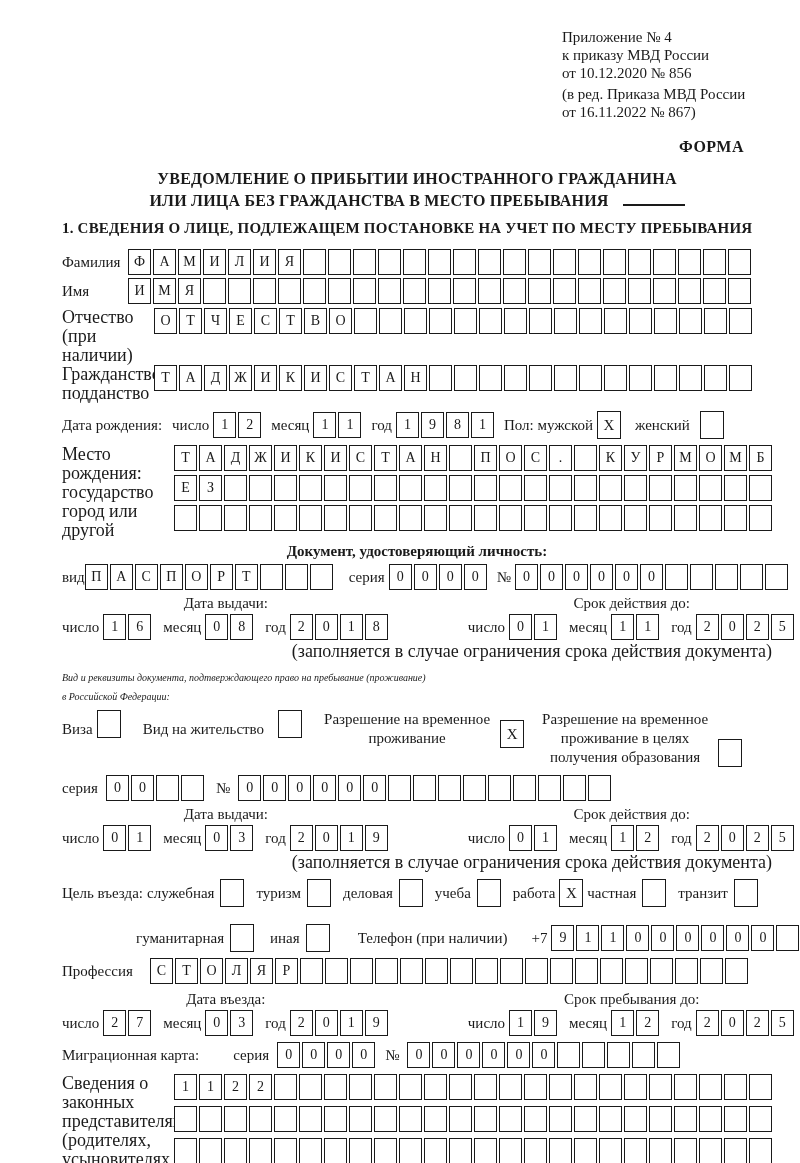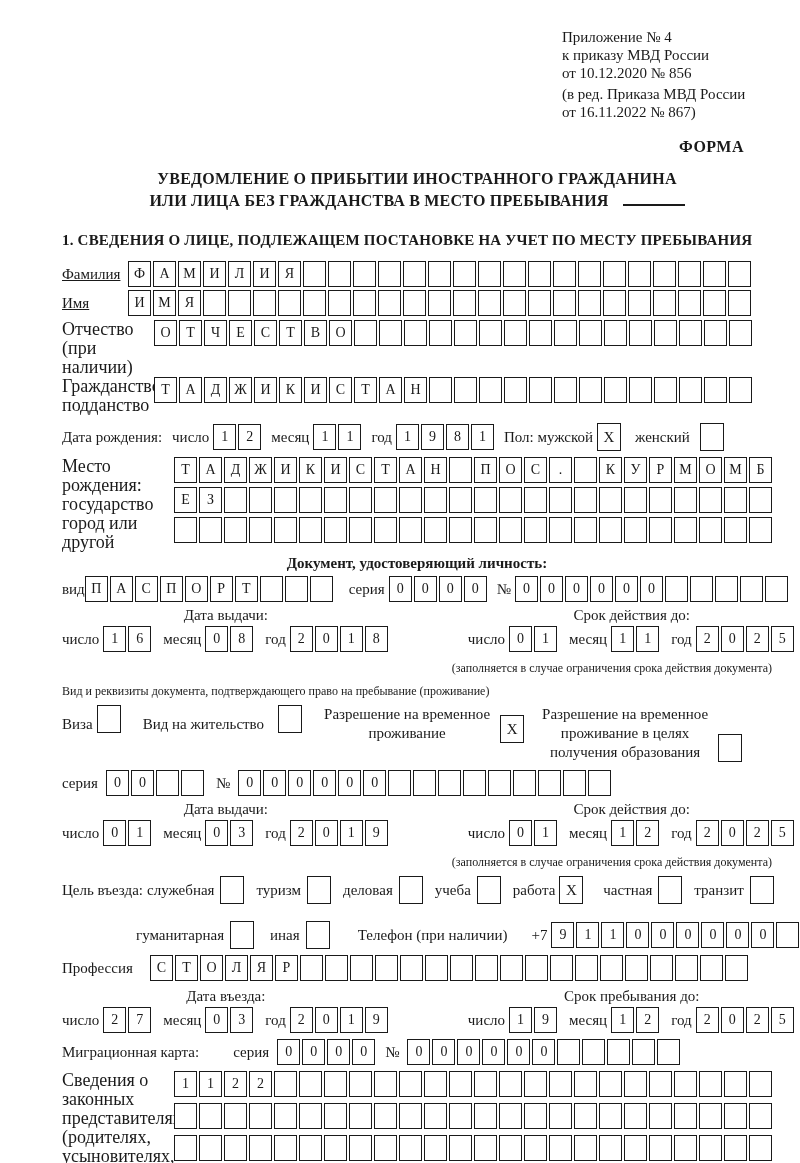--- a/index.html
+++ b/index.html
@@ -7,26 +7,26 @@
     width:800px;height:1163px;background:#ffffff;color:#1a1a1a;
     font-family:"Liberation Serif","DejaVu Serif",serif;
     box-sizing:border-box;padding:28px 28px 0 62px;overflow:hidden;
     margin:0 auto;position:relative;
   }
   .hdr{margin-left:500px;font-size:15px;line-height:18px;}
   .hdr .amend{margin-top:3px;}
   .forma{font-weight:bold;font-size:16px;text-align:right;padding-right:28px;margin-top:17px;letter-spacing:.5px;}
   .title{font-weight:bold;font-size:16px;text-align:center;margin-top:12px;line-height:22px;letter-spacing:.2px;}
   .blank-line{display:inline-block;width:62px;border-bottom:2px solid #1a1a1a;margin-left:14px;height:14px;}
-  .sec-head{font-weight:bold;font-size:15px;margin-top:20px;letter-spacing:.2px;}
+  .sec-head{font-weight:bold;font-size:15px;margin-top:8px;letter-spacing:.2px;}
   .row{display:flex;align-items:center;margin-top:4px;}
   .row.top{align-items:flex-start;}
   .lbl{font-size:15px;white-space:nowrap;}
   .lbl2{display:flex;flex-direction:column;font-size:18px;line-height:19px;}
-  .w66{width:66px;flex:none;text-decoration:underline;}
+  .w66{width:66px;flex:none;}
   .w92{width:92px;flex:none;}
   .w112{width:112px;flex:none;}
   .cells{display:flex;flex-wrap:nowrap;}
   .cell{
     box-sizing:border-box;width:23px;height:26px;border:1.5px solid #1a1a1a;
     margin-right:2px;flex:none;display:flex;align-items:center;justify-content:center;
     font-size:14px;background:#fff;
   }
   .cbox{
     box-sizing:border-box;width:24px;height:28px;border:1.5px solid #1a1a1a;
@@ -37,22 +37,22 @@
   .stack .row3{display:flex;margin-top:4px;}
   .stack .row3:first-child{margin-top:0;}
   .doc-head{font-weight:bold;font-size:15px;text-align:center;margin-top:3px;}
   .dates{display:flex;margin-top:4px;gap:12px;}
   .date-col{display:flex;flex-direction:column;}
   .date-col.c2{margin-left:66px;}
   .date-head{font-size:15px;text-align:center;line-height:19px;}
   .date-line{display:flex;align-items:center;margin-top:1px;}
   .date-line .lbl{margin-right:4px;}
   .date-line .grp{margin-left:10px;}
-  .note{font-size:12px;text-align:right;margin-top:9px;}
-  .para{font-size:12px;line-height:19px;margin-top:6px;}
+  .note{font-size:18px;text-align:right;margin-top:1px;}
+  .para{font-size:10px;line-height:19px;margin-top:6px;font-style:italic;}
   .permits{margin-top:4px;}
   .pitem{display:flex;align-items:flex-end;}
   .plabel{display:flex;flex-direction:column;font-size:15px;line-height:19px;text-align:center;}
   .purpose .opt{margin-left:12px;}
   .purpose2{margin-left:74px;margin-top:17px;}
   .footnote{font-size:14px;text-align:right;margin-top:8px;padding-right:4px;}
   .ml4{margin-left:4px;} .ml8{margin-left:8px;} .ml10{margin-left:10px;} .ml14{margin-left:14px;}
 </style>
 </head>
 <body>
@@ -403,20 +403,21 @@
             <span class="cell">2</span>
             <span class="cell">5</span>
           </span>
       </div>
     </div>
   </div>
   <div class="note">(заполняется в случае ограничения срока действия документа)</div>
 
   <div class="para">
     <div>Вид и реквизиты документа, подтверждающего право на пребывание (проживание)</div>
+    <div>в Российской Федерации:</div>
   </div>
 
   <div class="row top permits">
     <div class="pitem">
       <span class="lbl">Виза</span>
       <span class="cbox" style="margin-left:4px"></span>
     </div>
     <div class="pitem" style="margin-left:22px">
       <span class="lbl">Вид на жительство</span>
       <span class="cbox ml14"></span>
@@ -519,21 +520,21 @@
     <span class="lbl ml4">служебная</span>
     <span class="cbox"></span>
     <span class="lbl opt">туризм</span>
     <span class="cbox"></span>
     <span class="lbl opt">деловая</span>
     <span class="cbox"></span>
     <span class="lbl opt">учеба</span>
     <span class="cbox"></span>
     <span class="lbl opt">работа</span>
     <span class="cbox" style="margin-left:4px">X</span>
-    <span class="lbl" style="margin-left:20px">частная</span>
+    <span class="lbl" style="margin-left:4px">частная</span>
     <span class="cbox"></span>
     <span class="lbl opt">транзит</span>
     <span class="cbox"></span>
   </div>
 
   <div class="row purpose2">
     <span class="lbl">гуманитарная</span>
     <span class="cbox"></span>
     <span class="lbl" style="margin-left:16px">иная</span>
     <span class="cbox"></span>

